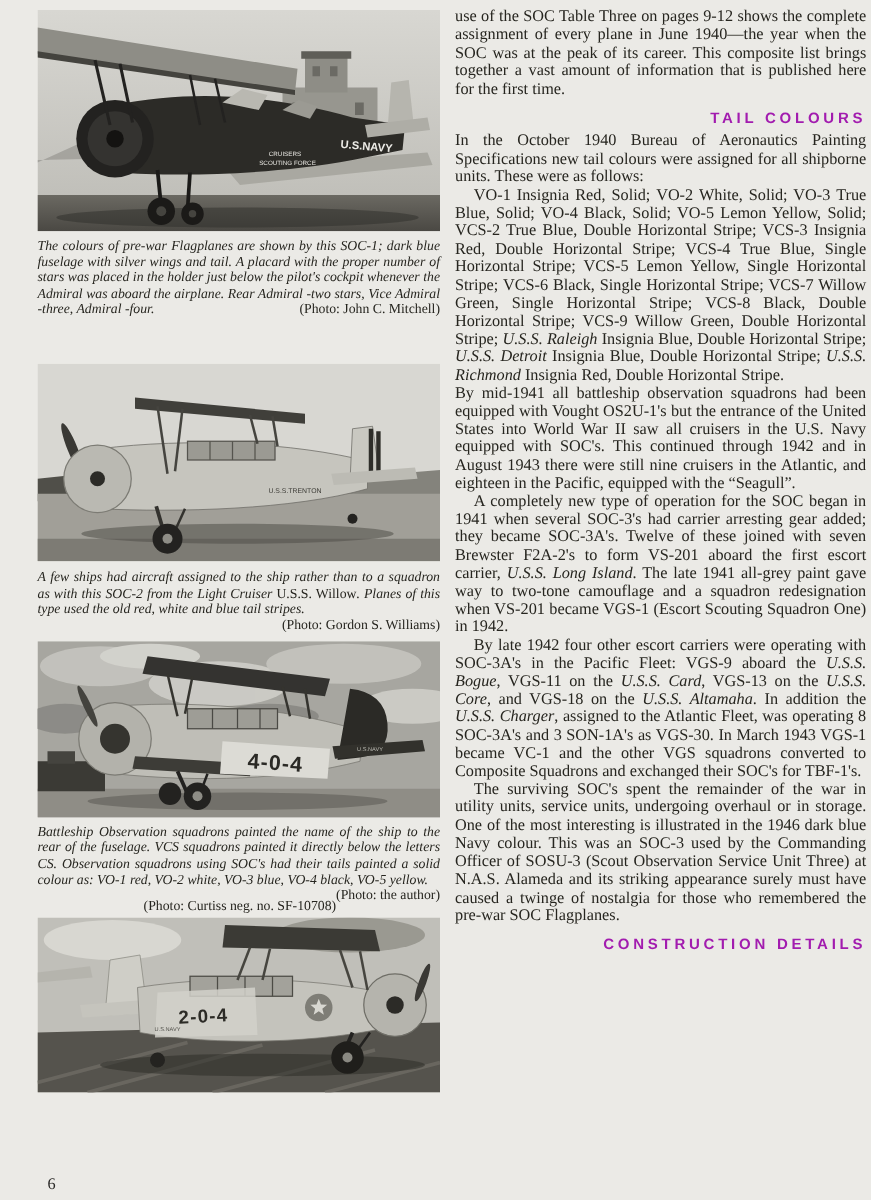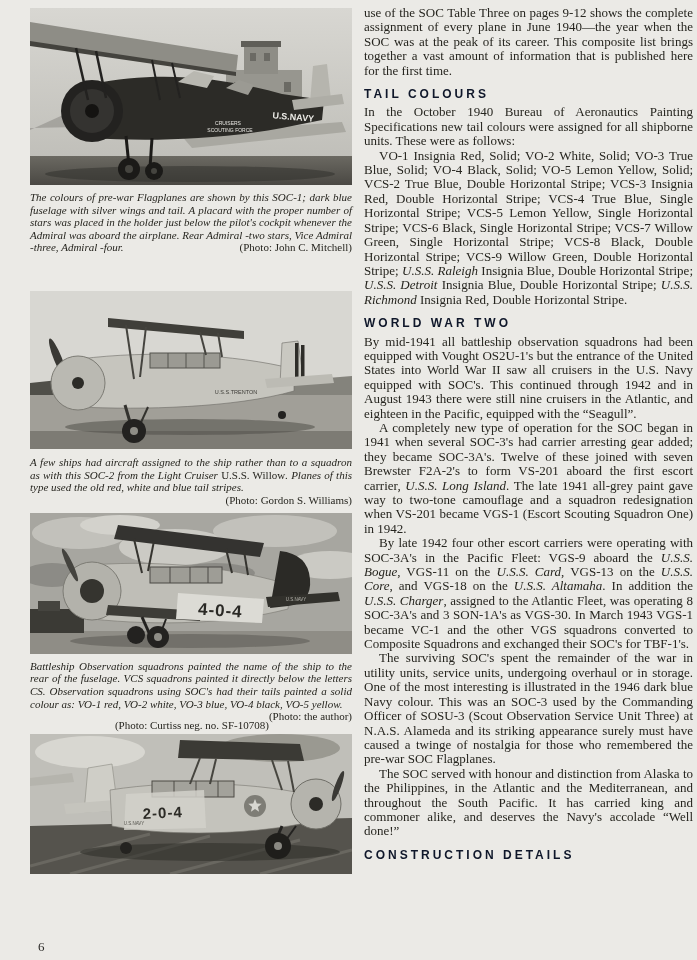--- a/index.html
+++ b/index.html
@@ -10,22 +10,22 @@
   }
   .col-left { position:absolute; left:30px; top:8px; width:322px; }
   .col-right {
     position:absolute; left:364px; top:6px; width:329px;
     font-size:13px; line-height:14.4px; text-align:justify;
   }
   .col-right p { margin:0;font-family:Liberation Serif, serif; }
   .col-right p.ind { text-indent:15px; }
   h3.heading {
     font-family:"Liberation Sans", sans-serif; font-weight:bold;
-    font-size:12px; letter-spacing:3px; text-align:left;
-    margin:9px 0 4px 0; color:#0f172a;
+    font-size:12px; letter-spacing:3px; text-align:right;
+    margin:9px 0 4px 0; color:#a21caf;
   }
   figure { margin:0; }
   figure svg { display:block; width:100%; height:auto; }
   .caption {
     font-style:italic; font-size:11px; line-height:12.6px;
     text-align:justify; margin:0; color:#26251f;
   }
   .caption .credit { font-style:normal; float:right; }
   .caption .rm { font-style:normal; }
   .it { font-style:italic; }
@@ -236,25 +236,23 @@
 
   </div>
 
   <div class="col-right">
     <p>use of the SOC Table Three on pages 9-12 shows the complete assignment of every plane in June 1940—the year when the SOC was at the peak of its career.  This composite list brings together a vast amount of information that is published here for the first time.</p>
 
     <h3 class="heading">TAIL COLOURS</h3>
     <p>In the October 1940 Bureau of Aeronautics Painting Specifications new tail colours were assigned for all shipborne units.  These were as follows:</p>
     <p class="ind"><span>VO-1 Insignia Red, Solid; VO-2 White, Solid; VO-3 True Blue, Solid; VO-4 Black, Solid; VO-5 Lemon Yellow, Solid; VCS-2 True Blue, Double Horizontal Stripe; VCS-3 Insignia Red, Double Horizontal Stripe; VCS-4 True Blue, Single Horizontal Stripe; VCS-5 Lemon Yellow, Single Horizontal Stripe; VCS-6 Black, Single Horizontal Stripe; VCS-7 Willow Green, Single Horizontal Stripe; VCS-8 Black, Double Horizontal Stripe; VCS-9 Willow Green, Double Horizontal Stripe; </span><span class="it">U.S.S. Raleigh</span><span> Insignia Blue, Double Horizontal Stripe; </span><span class="it">U.S.S. Detroit</span><span> Insignia Blue, Double Horizontal Stripe; </span><span class="it">U.S.S. Richmond</span><span> Insignia Red, Double Horizontal Stripe.</span></p>
 
-    <h3 class="heading">WORLD WAR TWO</h3>
     <p>By mid-1941 all battleship observation squadrons had been equipped with Vought OS2U-1's but the entrance of the United States into World War II saw all cruisers in the U.S. Navy equipped with SOC's.  This continued through 1942 and in August 1943 there were still nine cruisers in the Atlantic, and eighteen in the Pacific, equipped with the “Seagull”.</p>
     <p class="ind"><span>A completely new type of operation for the SOC began in 1941 when several SOC-3's had carrier arresting gear added; they became SOC-3A's. Twelve of these joined with seven Brewster F2A-2's to form VS-201 aboard the first escort carrier, </span><span class="it">U.S.S. Long Island</span><span>.  The late 1941 all-grey paint gave way to two-tone camouflage and a squadron redesignation when VS-201 became VGS-1 (Escort Scouting Squadron One) in 1942.</span></p>
     <p class="ind"><span>By late 1942 four other escort carriers were operating with SOC-3A's in the Pacific Fleet: VGS-9 aboard the </span><span class="it">U.S.S. Bogue</span><span>, VGS-11 on the </span><span class="it">U.S.S. Card</span><span>, VGS-13 on the </span><span class="it">U.S.S. Core</span><span>, and VGS-18 on the </span><span class="it">U.S.S. Altamaha</span><span>.  In addition the </span><span class="it">U.S.S. Charger</span><span>, assigned to the Atlantic Fleet, was operating 8 SOC-3A's and 3 SON-1A's as VGS-30.  In March 1943 VGS-1 became VC-1 and the other VGS squadrons converted to Composite Squadrons and exchanged their SOC's for TBF-1's.</span></p>
     <p class="ind">The surviving SOC's spent the remainder of the war in utility units, service units, undergoing overhaul or in storage.  One of the most interesting is illustrated in the 1946 dark blue Navy colour.  This was an SOC-3 used by the Commanding Officer of SOSU-3 (Scout Observation Service Unit Three) at N.A.S. Alameda and its striking appearance surely must have caused a twinge of nostalgia for those who remembered the pre-war SOC Flagplanes.</p>
-    <p class="ind">The SOC served with honour and distinction from Alaska to the Philippines, in the Atlantic and the Mediterranean, and throughout the South Pacific. It has carried king and commoner alike, and deserves the Navy's accolade “Well done!”</p>
 
     <h3 class="heading">CONSTRUCTION DETAILS</h3>
   </div>
 
   <div class="page-number">6</div>
 
 </div>
 
 </body></html>

